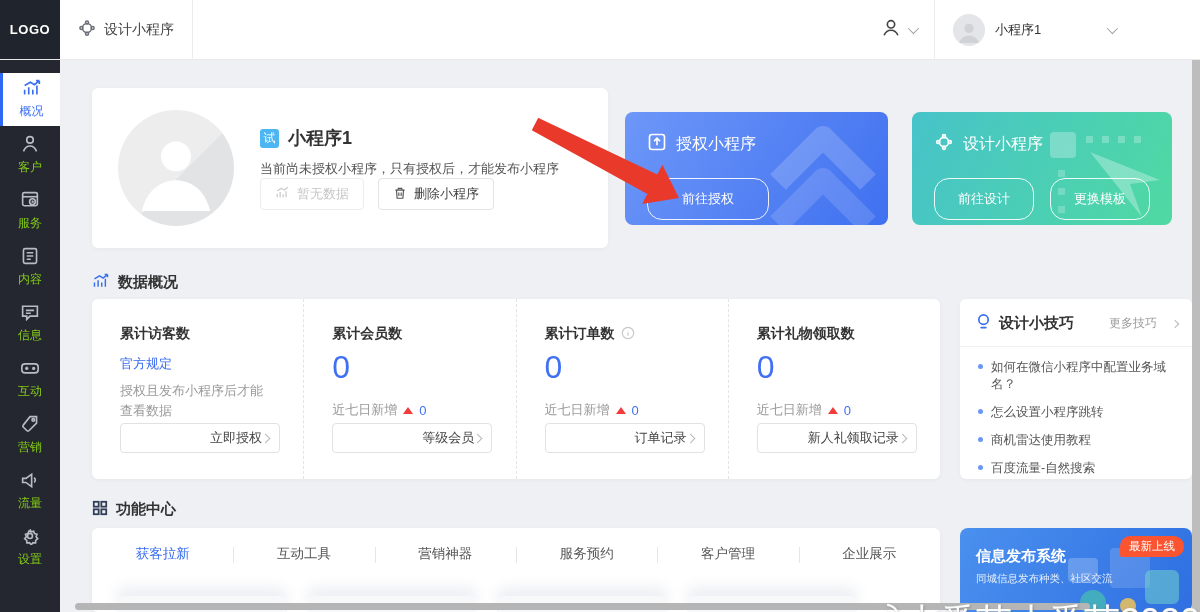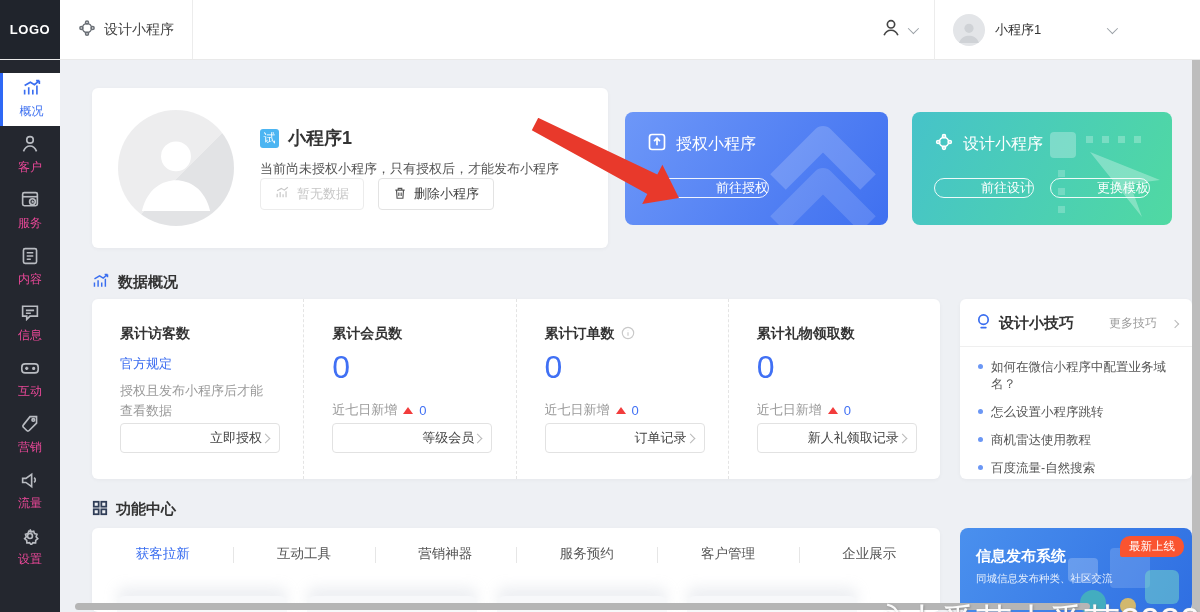--- a/index.html
+++ b/index.html
@@ -16,21 +16,21 @@
   .top-divider { width:1px; background:#ececec; height:60px; }
   .account-group { display:flex; align-items:center; width:265px; padding-right:85px; justify-content:space-between; cursor:pointer; }
   .account-left { display:flex; align-items:center; gap:10px; padding-left:18px; }
   .avatar-sm { width:32px; height:32px; border-radius:50%; background:#e3e5e8; position:relative; overflow:hidden; }
   .avatar-sm svg { position:absolute; left:5px; top:6px; }
   .account-name { font-size:13px; color:#333; }
   .caret { width:8px; height:8px; border-right:1.5px solid #9aa0a6; border-bottom:1.5px solid #9aa0a6; transform:rotate(45deg) translateY(-2px); }
 
   
   .sidebar { position:absolute; left:0; top:60px; width:60px; height:552px; background:#24272f; padding-top:13px; z-index:15; }
-  .side-item { height:53px; display:flex; flex-direction:column; align-items:center; justify-content:center; gap:3px; color:#ec4899; font-size:12px; cursor:pointer; margin-bottom:3px; }
+  .side-item { height:53px; display:flex; flex-direction:column; align-items:center; justify-content:center; gap:3px; color:#84cc16; font-size:12px; cursor:pointer; margin-bottom:3px; }
   .side-item svg { stroke:#b9bcc2; }
   .side-item.active { background:#fff; color:#3a6ef0; border-left:3px solid #2f68f5; }
   .side-item.active svg { stroke:#3a6ef0; }
 
   
   .main { position:absolute; left:60px; top:60px; width:1140px; height:552px; background:#eef0f4; }
   .card { background:#fff; border-radius:6px; box-shadow:0 1px 4px rgba(0,0,0,.04); position:absolute; }
 
   
   .profile-card { left:32px; top:28px; width:516px; height:160px; display:flex; align-items:center; padding:0 26px; gap:26px; }
@@ -43,21 +43,21 @@
   .profile-desc { margin-top:10px; font-size:13px; color:#555; }
   .profile-btns { display:flex; gap:14px; }
   .pbtn { height:32px; padding:0 14px; background:#fff; border:1px solid #e3e3e3; border-radius:4px; font-size:13px; display:flex; align-items:center; gap:7px; cursor:pointer; color:#444; }
   .pbtn.disabled { color:#c6c6c6; border-color:#ececec; cursor:default; }
 
   
   .promo { position:absolute; top:52px; height:113px; border-radius:8px; color:#fff; padding:20px 22px; overflow:hidden; }
   .promo-blue { left:565px; width:263px; background:linear-gradient(125deg,#6d97f8,#3f70f0); }
   .promo-green { left:852px; width:260px; background:linear-gradient(115deg,#46c3c9,#50d9a2); }
   .promo-head { display:flex; align-items:center; gap:9px; font-size:16px; position:relative; z-index:2; }
-  .pill-btn { position:relative; z-index:2; margin-top:22px; width:122px; height:20px; border:1px solid rgba(255,255,255,.9); border-radius:15px; background:transparent; color:#fff; font-size:13px; display:flex; align-items:center; justify-content:flex-end; cursor:pointer; }
+  .pill-btn { position:relative; z-index:2; margin-top:22px; width:122px; height:42px; border:1px solid rgba(255,255,255,.9); border-radius:15px; background:transparent; color:#fff; font-size:13px; display:flex; align-items:center; justify-content:center; cursor:pointer; }
   .pill-row { display:flex; gap:16px; }
   .pill-row .pill-btn { width:108px; }
   .deco { position:absolute; right:0; top:0; z-index:1; }
 
   
   .anno-arrow { position:absolute; left:467px; top:58px; z-index:10; pointer-events:none; }
 
   
   .sec-head { position:absolute; display:flex; align-items:center; gap:8px; font-size:15px; color:#333; font-weight:bold; }
   .sec-head-1 { left:32px; top:213px; }

